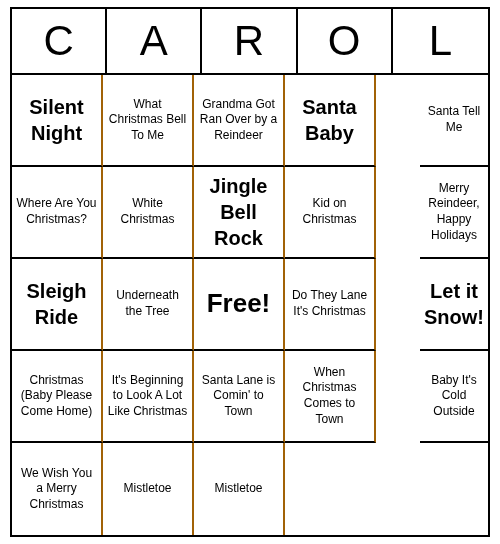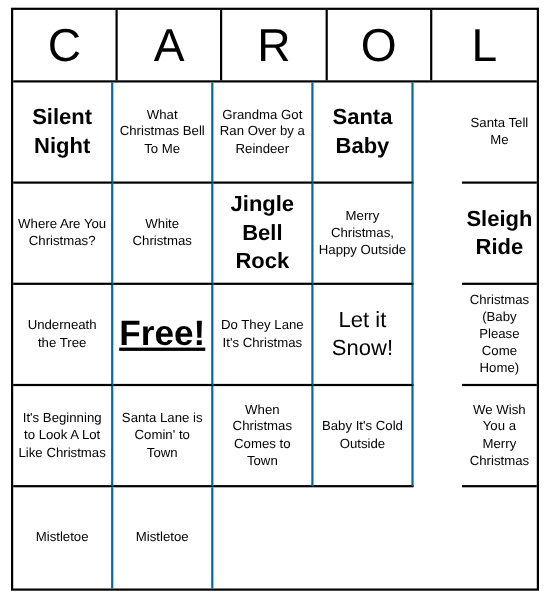--- a/index.html
+++ b/index.html
@@ -30,21 +30,21 @@
     }
     .bingo-header-cell:last-child {
       border-right: none;
     }
     .bingo-grid {
       display: grid;
       grid-template-columns: repeat(5, 1fr);
       grid-template-rows: repeat(5, 1fr);
     }
     .bingo-cell {
-      border-right: 2px solid #0369a1;
+      border-right: 2px solid #a16207;
       border-bottom: 2px solid #000;
       min-height: 88px;
       display: flex;
       align-items: center;
       justify-content: center;
       text-align: center;
       padding: 6px 4px;
       font-size: 12px;
       line-height: 1.3;
     }
@@ -53,27 +53,26 @@
       margin-left: 44px;
     }
     .bingo-cell:nth-child(n+21) {
       border-bottom: none;
     }
     .bingo-cell.large-text {
       font-size: 20px;
       font-weight: bold;
     }
     .bingo-cell.free {
-      font-size: 32px;
+      font-size: 26px;
       font-weight: bold;
-      text-decoration: underline;
     }
     .bingo-cell.let-it-snow {
       font-size: 20px;
-      font-weight: normal;
+      font-weight: bold;
     }
   </style>
 </head>
 <body>
 
 <div class="bingo-card">
   <div class="bingo-header">
   <div class="bingo-header-cell">C</div>
       <div class="bingo-header-cell">A</div>
       <div class="bingo-header-cell">R</div>
@@ -82,21 +81,22 @@
     </div>
   <div class="bingo-grid">
   <div class="bingo-cell large-text">Silent Night</div>
       <div class="bingo-cell">What Christmas Bell To Me</div>
       <div class="bingo-cell">Grandma Got Ran Over by a Reindeer</div>
       <div class="bingo-cell large-text">Santa Baby</div>
       <div class="bingo-cell">Santa Tell Me</div>
       <div class="bingo-cell">Where Are You Christmas?</div>
       <div class="bingo-cell">White Christmas</div>
       <div class="bingo-cell large-text">Jingle Bell Rock</div>
-      <div class="bingo-cell">Merry Christmas, Happy Outside</div>
+      <div class="bingo-cell">Kid on Christmas</div>
+      <div class="bingo-cell">Merry Reindeer, Happy Holidays</div>
       <div class="bingo-cell large-text">Sleigh Ride</div>
       <div class="bingo-cell">Underneath the Tree</div>
       <div class="bingo-cell free">Free!</div>
       <div class="bingo-cell">Do They Lane It's Christmas</div>
       <div class="bingo-cell let-it-snow">Let it Snow!</div>
       <div class="bingo-cell">Christmas (Baby Please Come Home)</div>
       <div class="bingo-cell">It's Beginning to Look A Lot Like Christmas</div>
       <div class="bingo-cell">Santa Lane is Comin' to Town</div>
       <div class="bingo-cell">When Christmas Comes to Town</div>
       <div class="bingo-cell">Baby It's Cold Outside</div>

